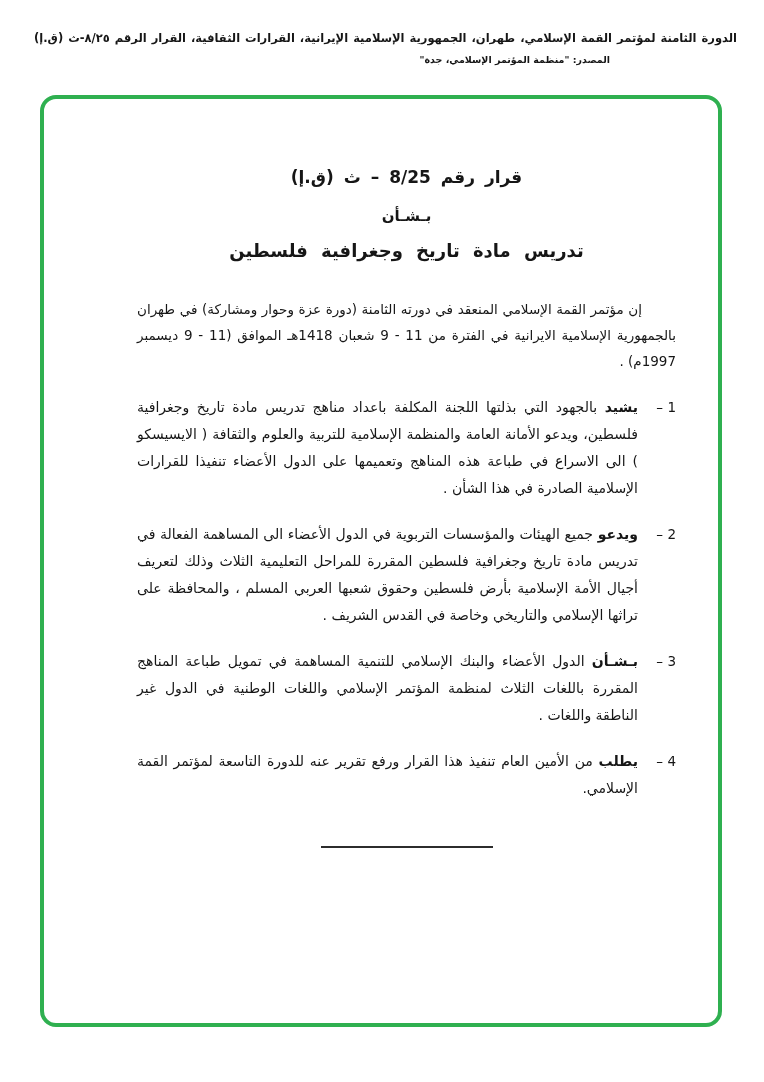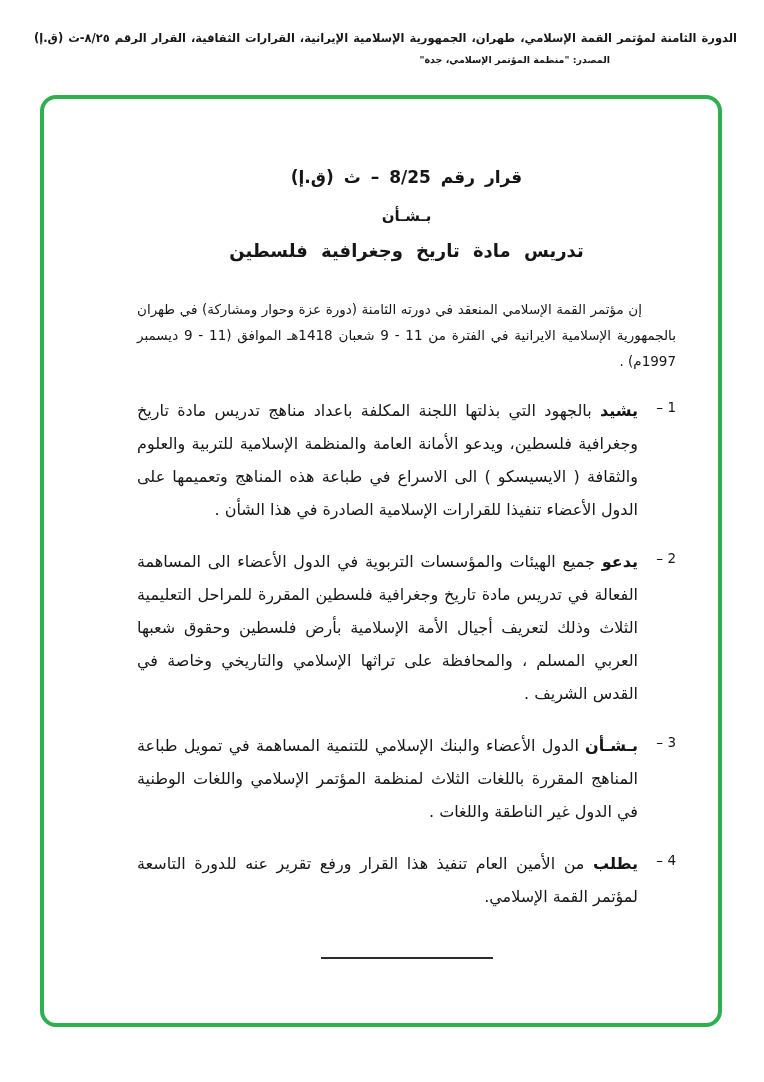--- a/index.html
+++ b/index.html
@@ -66,21 +66,21 @@
     .lead { font-weight: bold; }
     .items { margin-top: 20px; }
     .item { display: flex; margin-bottom: 19px; }
     .num {
       flex: 0 0 38px; width: 38px;
       font-size: 13.5px; line-height: 26px;
       text-align: right; white-space: nowrap;
     }
     .itext {
       flex: 1;
-      font-size: 16px; line-height: 33px;
+      font-size: 14px; line-height: 27px;
       text-align: justify;
     }
     .divider {
       width: 172px; height: 0;
       border-top: 2px solid #2c2c2c;
       margin: 44px auto 0 auto;
     }
   </style>
 </head>
 <body>
@@ -105,21 +105,21 @@
       <div class="items">
 
         <div class="item">
           <div class="num">1 –</div>
           <div class="itext"><strong class="lead">يشيد</strong>
             <span>بالجهود التي بذلتها اللجنة المكلفة باعداد مناهج تدريس مادة تاريخ وجغرافية فلسطين، ويدعو الأمانة العامة والمنظمة الإسلامية للتربية والعلوم والثقافة ( الايسيسكو ) الى الاسراع في طباعة هذه المناهج وتعميمها على الدول الأعضاء تنفيذا للقرارات الإسلامية الصادرة في هذا الشأن .</span></div>
         </div>
 
         <div class="item">
           <div class="num">2 –</div>
-          <div class="itext"><strong class="lead">يدعو</strong>
+          <div class="itext"><strong class="lead">ويدعو</strong>
             <span>جميع الهيئات والمؤسسات التربوية في الدول الأعضاء الى المساهمة الفعالة في تدريس مادة تاريخ وجغرافية فلسطين المقررة للمراحل التعليمية الثلاث وذلك لتعريف أجيال الأمة الإسلامية بأرض فلسطين وحقوق شعبها العربي المسلم ، والمحافظة على تراثها الإسلامي والتاريخي وخاصة في القدس الشريف .</span></div>
         </div>
 
         <div class="item">
           <div class="num">3 –</div>
           <div class="itext"><strong class="lead">بـشـأن</strong>
             <span>الدول الأعضاء والبنك الإسلامي للتنمية المساهمة في تمويل طباعة المناهج المقررة باللغات الثلاث لمنظمة المؤتمر الإسلامي واللغات الوطنية في الدول غير الناطقة واللغات .</span></div>
         </div>
 
         <div class="item">

